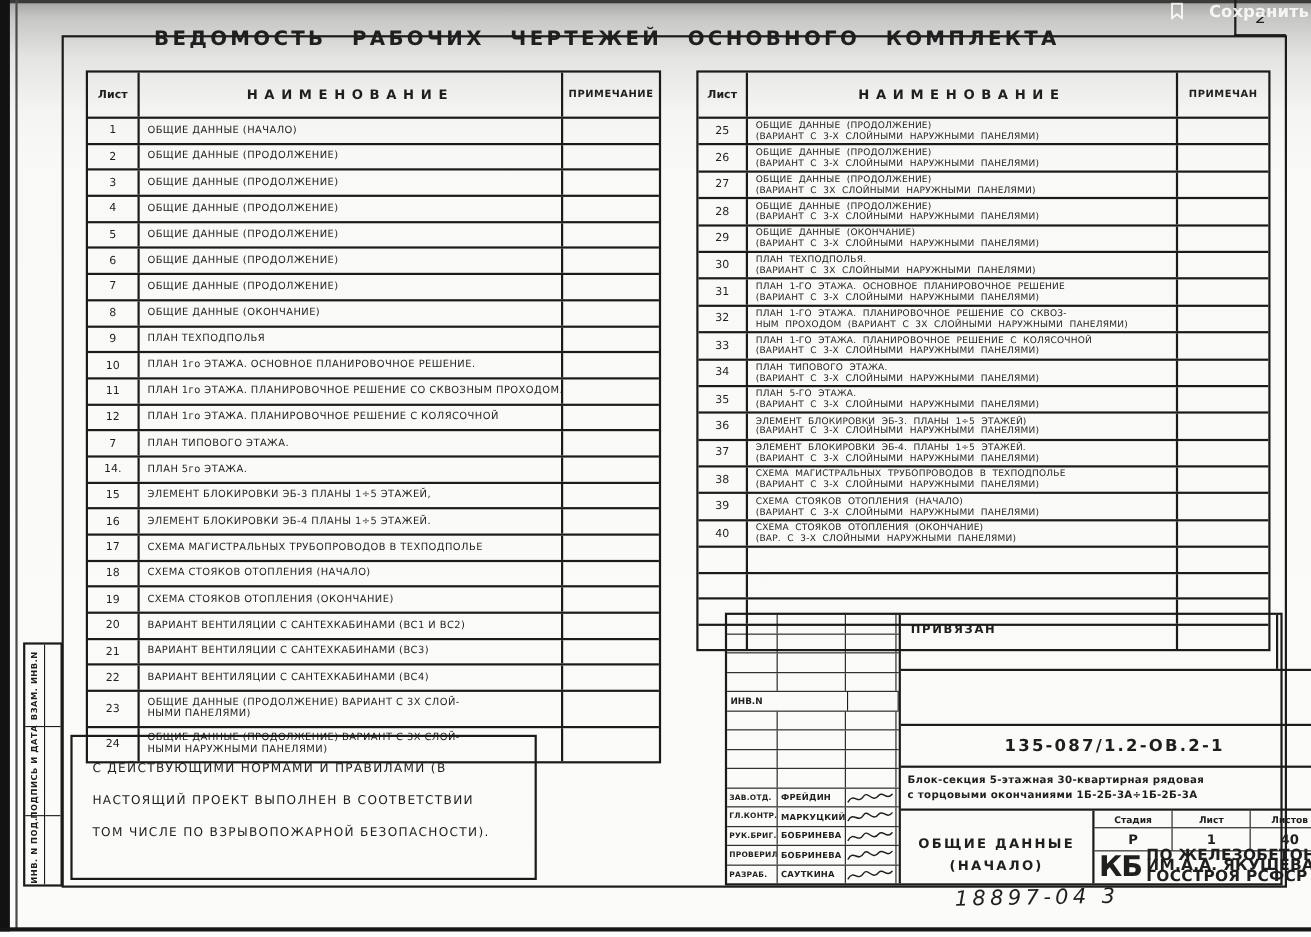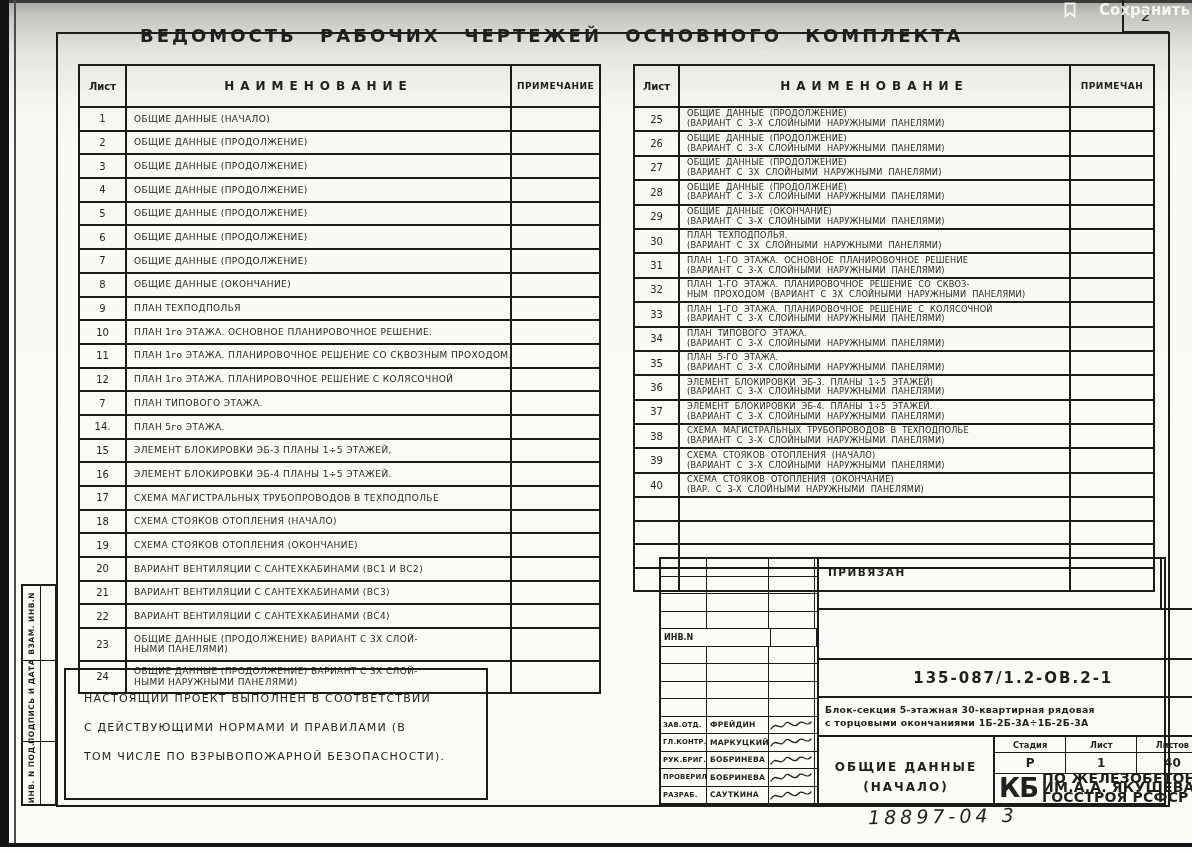--- a/index.html
+++ b/index.html
@@ -481,22 +481,22 @@
       </div>
       <div class="trow erow">
         <div class="cell c-num"></div>
         <div class="cell c-name"></div>
         <div class="cell c-note"></div>
       </div>
     </div>
 </div>
 
 <div class="note-box">
+  <div class="nline">С ДЕЙСТВУЮЩИМИ НОРМАМИ И ПРАВИЛАМИ (В</div>
   <div class="nline">НАСТОЯЩИЙ ПРОЕКТ ВЫПОЛНЕН В СООТВЕТСТВИИ</div>
-  <div class="nline">С ДЕЙСТВУЮЩИМИ НОРМАМИ И ПРАВИЛАМИ (В</div>
   <div class="nline">ТОМ ЧИСЛЕ ПО ВЗРЫВОПОЖАРНОЙ БЕЗОПАСНОСТИ).</div>
 </div>
 
 <div class="side-strip">
   <div class="side-labels">
     <div class="scell s1">
         <span>ВЗАМ. ИНВ.N</span>
       </div>
     <div class="scell s2">
         <span>ПОДПИСЬ И ДАТА</span>

